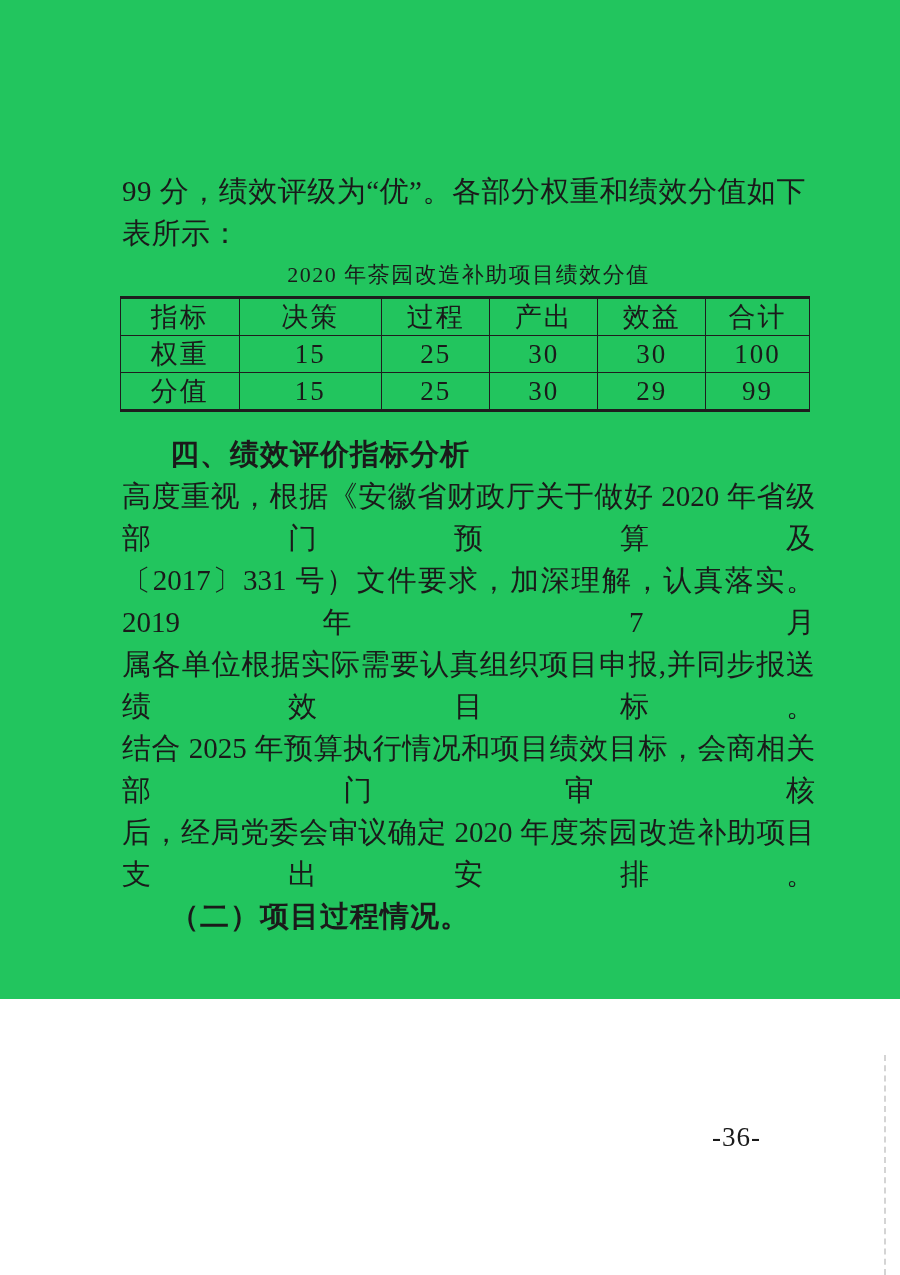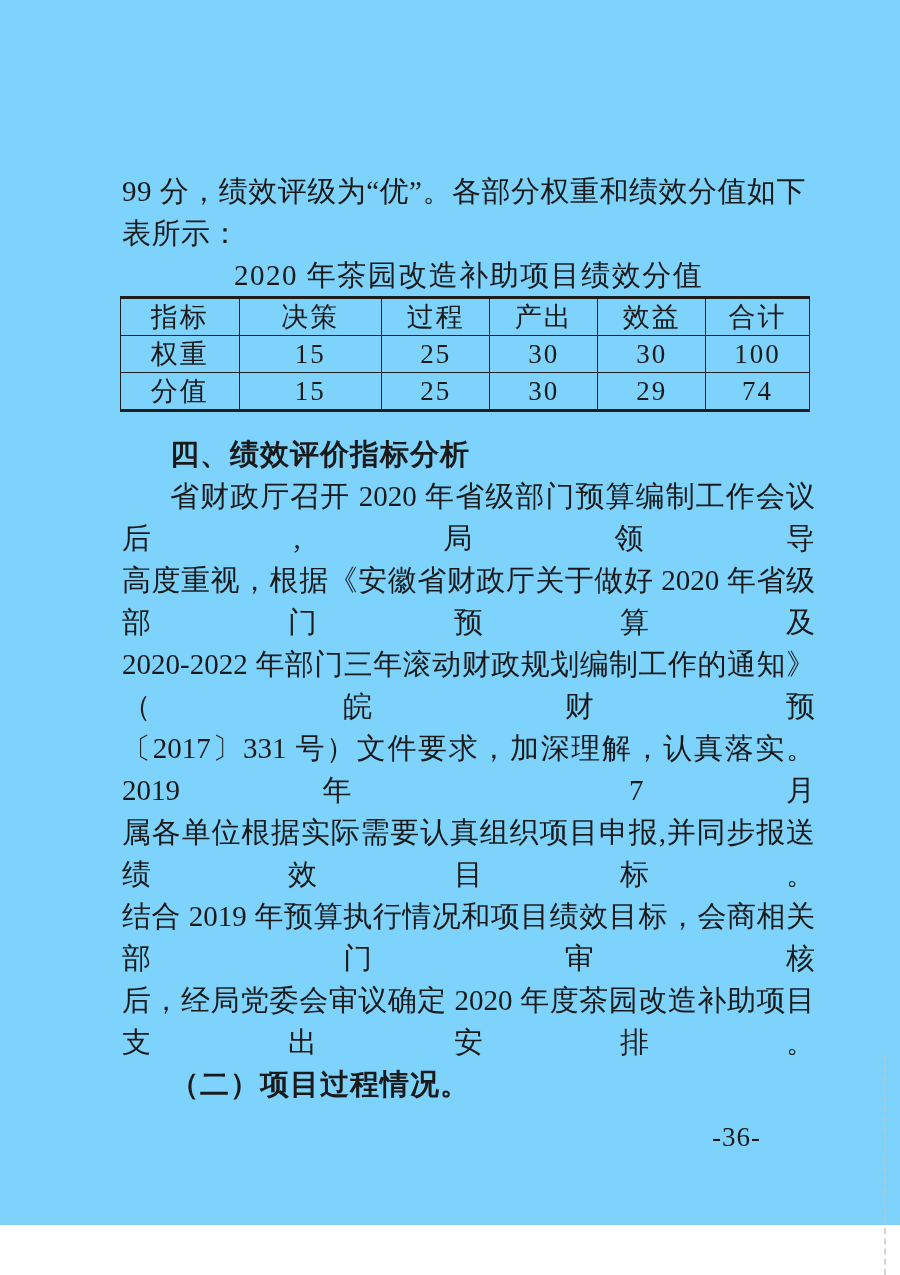--- a/index.html
+++ b/index.html
@@ -3,22 +3,22 @@
 <meta charset="utf-8">
 <style>
   html, body {
     margin: 0; padding: 0;
     width: 900px; height: 1275px;
     background: #ffffff;
     overflow: hidden;
   }
   .page {
     position: relative;
-    width: 900px; height: 1225px;
-    background: #7dd3fc;
+    width: 900px; height: 999px;
+    background: #22c55e;
     box-sizing: border-box;
     padding: 170px 85px 0 122px;
     font-family: "Liberation Serif", "DejaVu Serif", serif;
     color: #1a1a1a;
   }
   .line {
     font-size: 29px;
     line-height: 42px;
     min-height: 42px;
   }
@@ -36,21 +36,21 @@
     text-indent: 48px;
     letter-spacing: 1px;
   }
   .heading-1 { margin-top: 0; }
   .intro-line {
     font-size: 29px;
     line-height: 42px;
     letter-spacing: 0.5px;
   }
   .table-title {
-    font-size: 29px;
+    font-size: 22px;
     line-height: 42px;
     text-align: center;
     letter-spacing: 1.5px;
   }
   table.score-table {
     width: 690px;
     margin-left: -2px;
     border-collapse: collapse;
     table-layout: fixed;
     margin-bottom: 21px;
@@ -111,30 +111,28 @@
           <td>30</td>
           <td>30</td>
           <td>100</td>
         </tr>
         <tr class="">
           <td>分值</td>
           <td>15</td>
           <td>25</td>
           <td>30</td>
           <td>29</td>
-          <td>74</td>
+          <td>99</td>
         </tr>
       </tbody>
   </table>
   <div>
       <div class="heading-1">四、绩效评价指标分析</div>
-      <div class="line indent fill">省财政厅召开 2020 年省级部门预算编制工作会议后,局领导</div>
       <div class="line fill">高度重视，根据《安徽省财政厅关于做好 2020 年省级部门预算及</div>
-      <div class="line fill">2020-2022 年部门三年滚动财政规划编制工作的通知》（皖财预</div>
       <div class="line fill">〔2017〕331 号）文件要求，加深理解，认真落实。2019 年 7 月</div>
       <div class="line fill">属各单位根据实际需要认真组织项目申报,并同步报送绩效目标。</div>
-      <div class="line fill">结合 2019 年预算执行情况和项目绩效目标，会商相关部门审核</div>
+      <div class="line fill">结合 2025 年预算执行情况和项目绩效目标，会商相关部门审核</div>
       <div class="line fill">后，经局党委会审议确定 2020 年度茶园改造补助项目支出安排。</div>
       <div class="heading-2">（二）项目过程情况。</div>
     </div>
   <div class="page-number">-36-</div>
   <div class="scan-artifact"></div>
 </div>
 
 </body></html>

